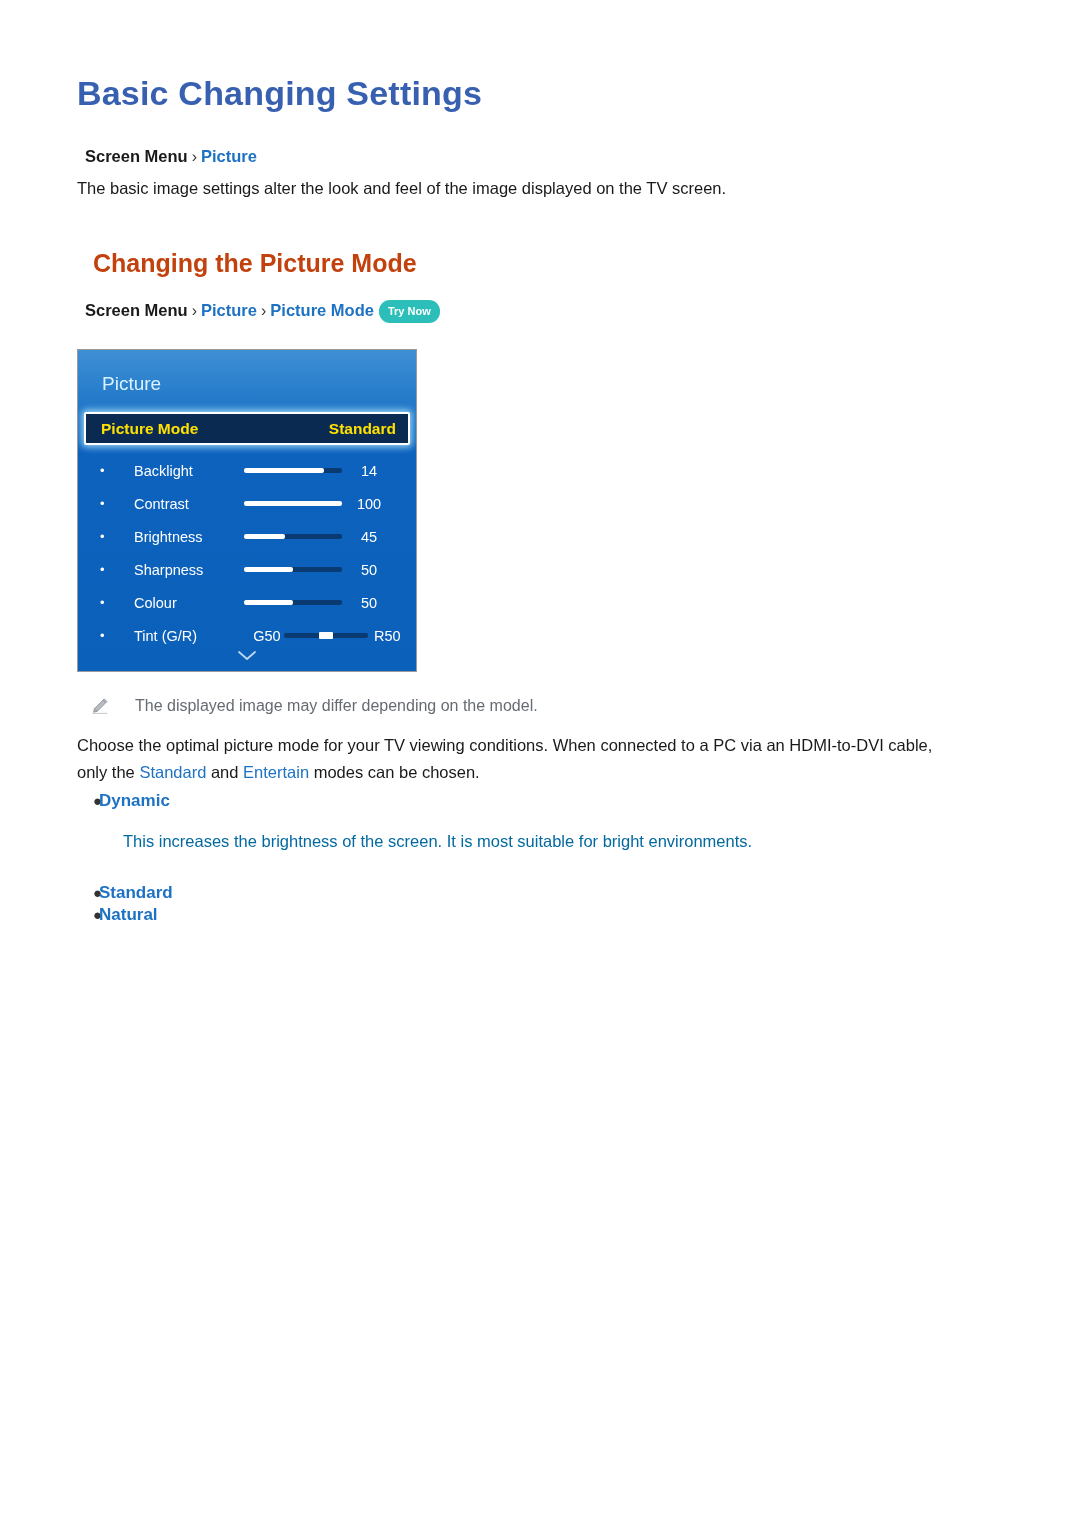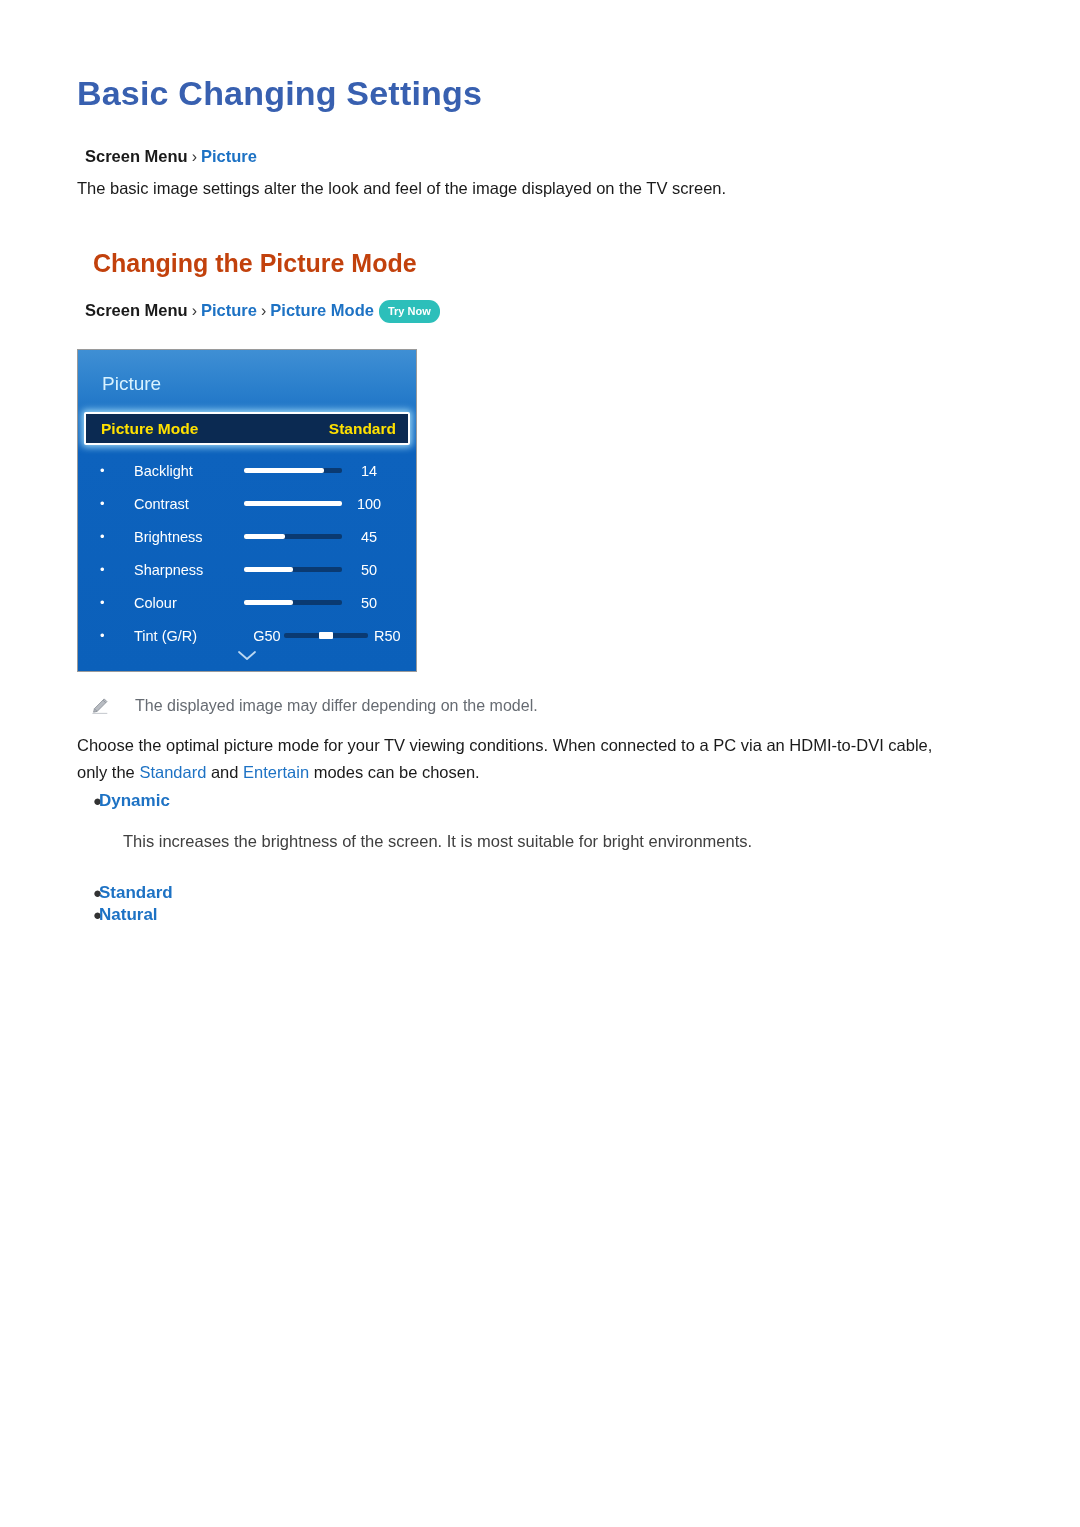--- a/index.html
+++ b/index.html
@@ -279,21 +279,21 @@
     box-sizing: border-box;
     line-height: 22px;
   }
   .bitem-head .btitle {
     color: #1d72c4;
     font-size: 17px;
     font-weight: bold;
     line-height: 22px;
   }
   .bitem-body {
-    color: #404040;
+    color: #0369a1;
     font-size: 16.5px;
     line-height: 26px;
     margin: 16px 0 28px 46px;
   }
 </style>
 </head>
 <body>
 
 <div class="page">
   <div class="content">

